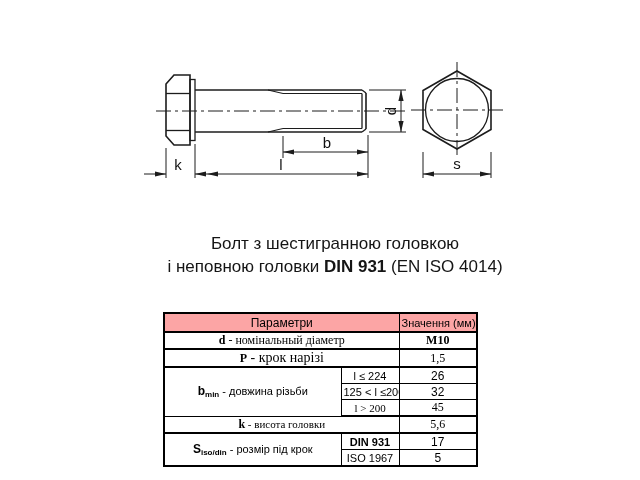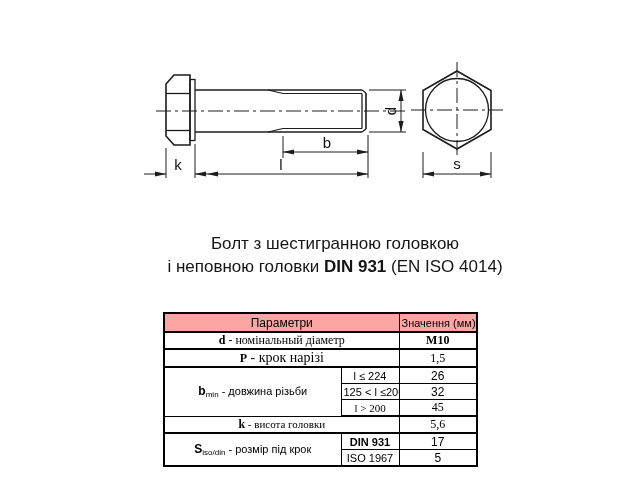--- a/index.html
+++ b/index.html
@@ -32,21 +32,21 @@
   table.spec td{
     border:1px solid #000;padding:0 2px;text-align:center;vertical-align:middle;
     height:15px;overflow:hidden;white-space:nowrap;
   }
   tr.hdr td{background:#fca5a5;height:17px;border-bottom:2px solid #000;}
   td.vthick{border-left:3px solid #000;}
   tr.major td{border-bottom:2px solid #000;font-family:Liberation Serif, serif;}
   .b{font-weight:bold;}
   .sm{font-size:14px;}
   .m11{font-size:11px;}
-  .subsc{font-size:8px;font-weight:normal;vertical-align:-2px;}
+  .subsc{font-size:8px;font-weight:bold;vertical-align:-2px;}
 </style>
 </head>
 <body>
 
 <svg id="drawing" width="640" height="230" viewBox="0 0 640 230">
 
   <g>
     <path class="outline" d="M174,75 L190,75 L190,145 L174,145 L166,136 L166,84 Z"></path>
     <line class="med" x1="166" y1="93.5" x2="190" y2="93.5"></line>
     <line class="med" x1="166" y1="130.5" x2="190" y2="130.5"></line>

